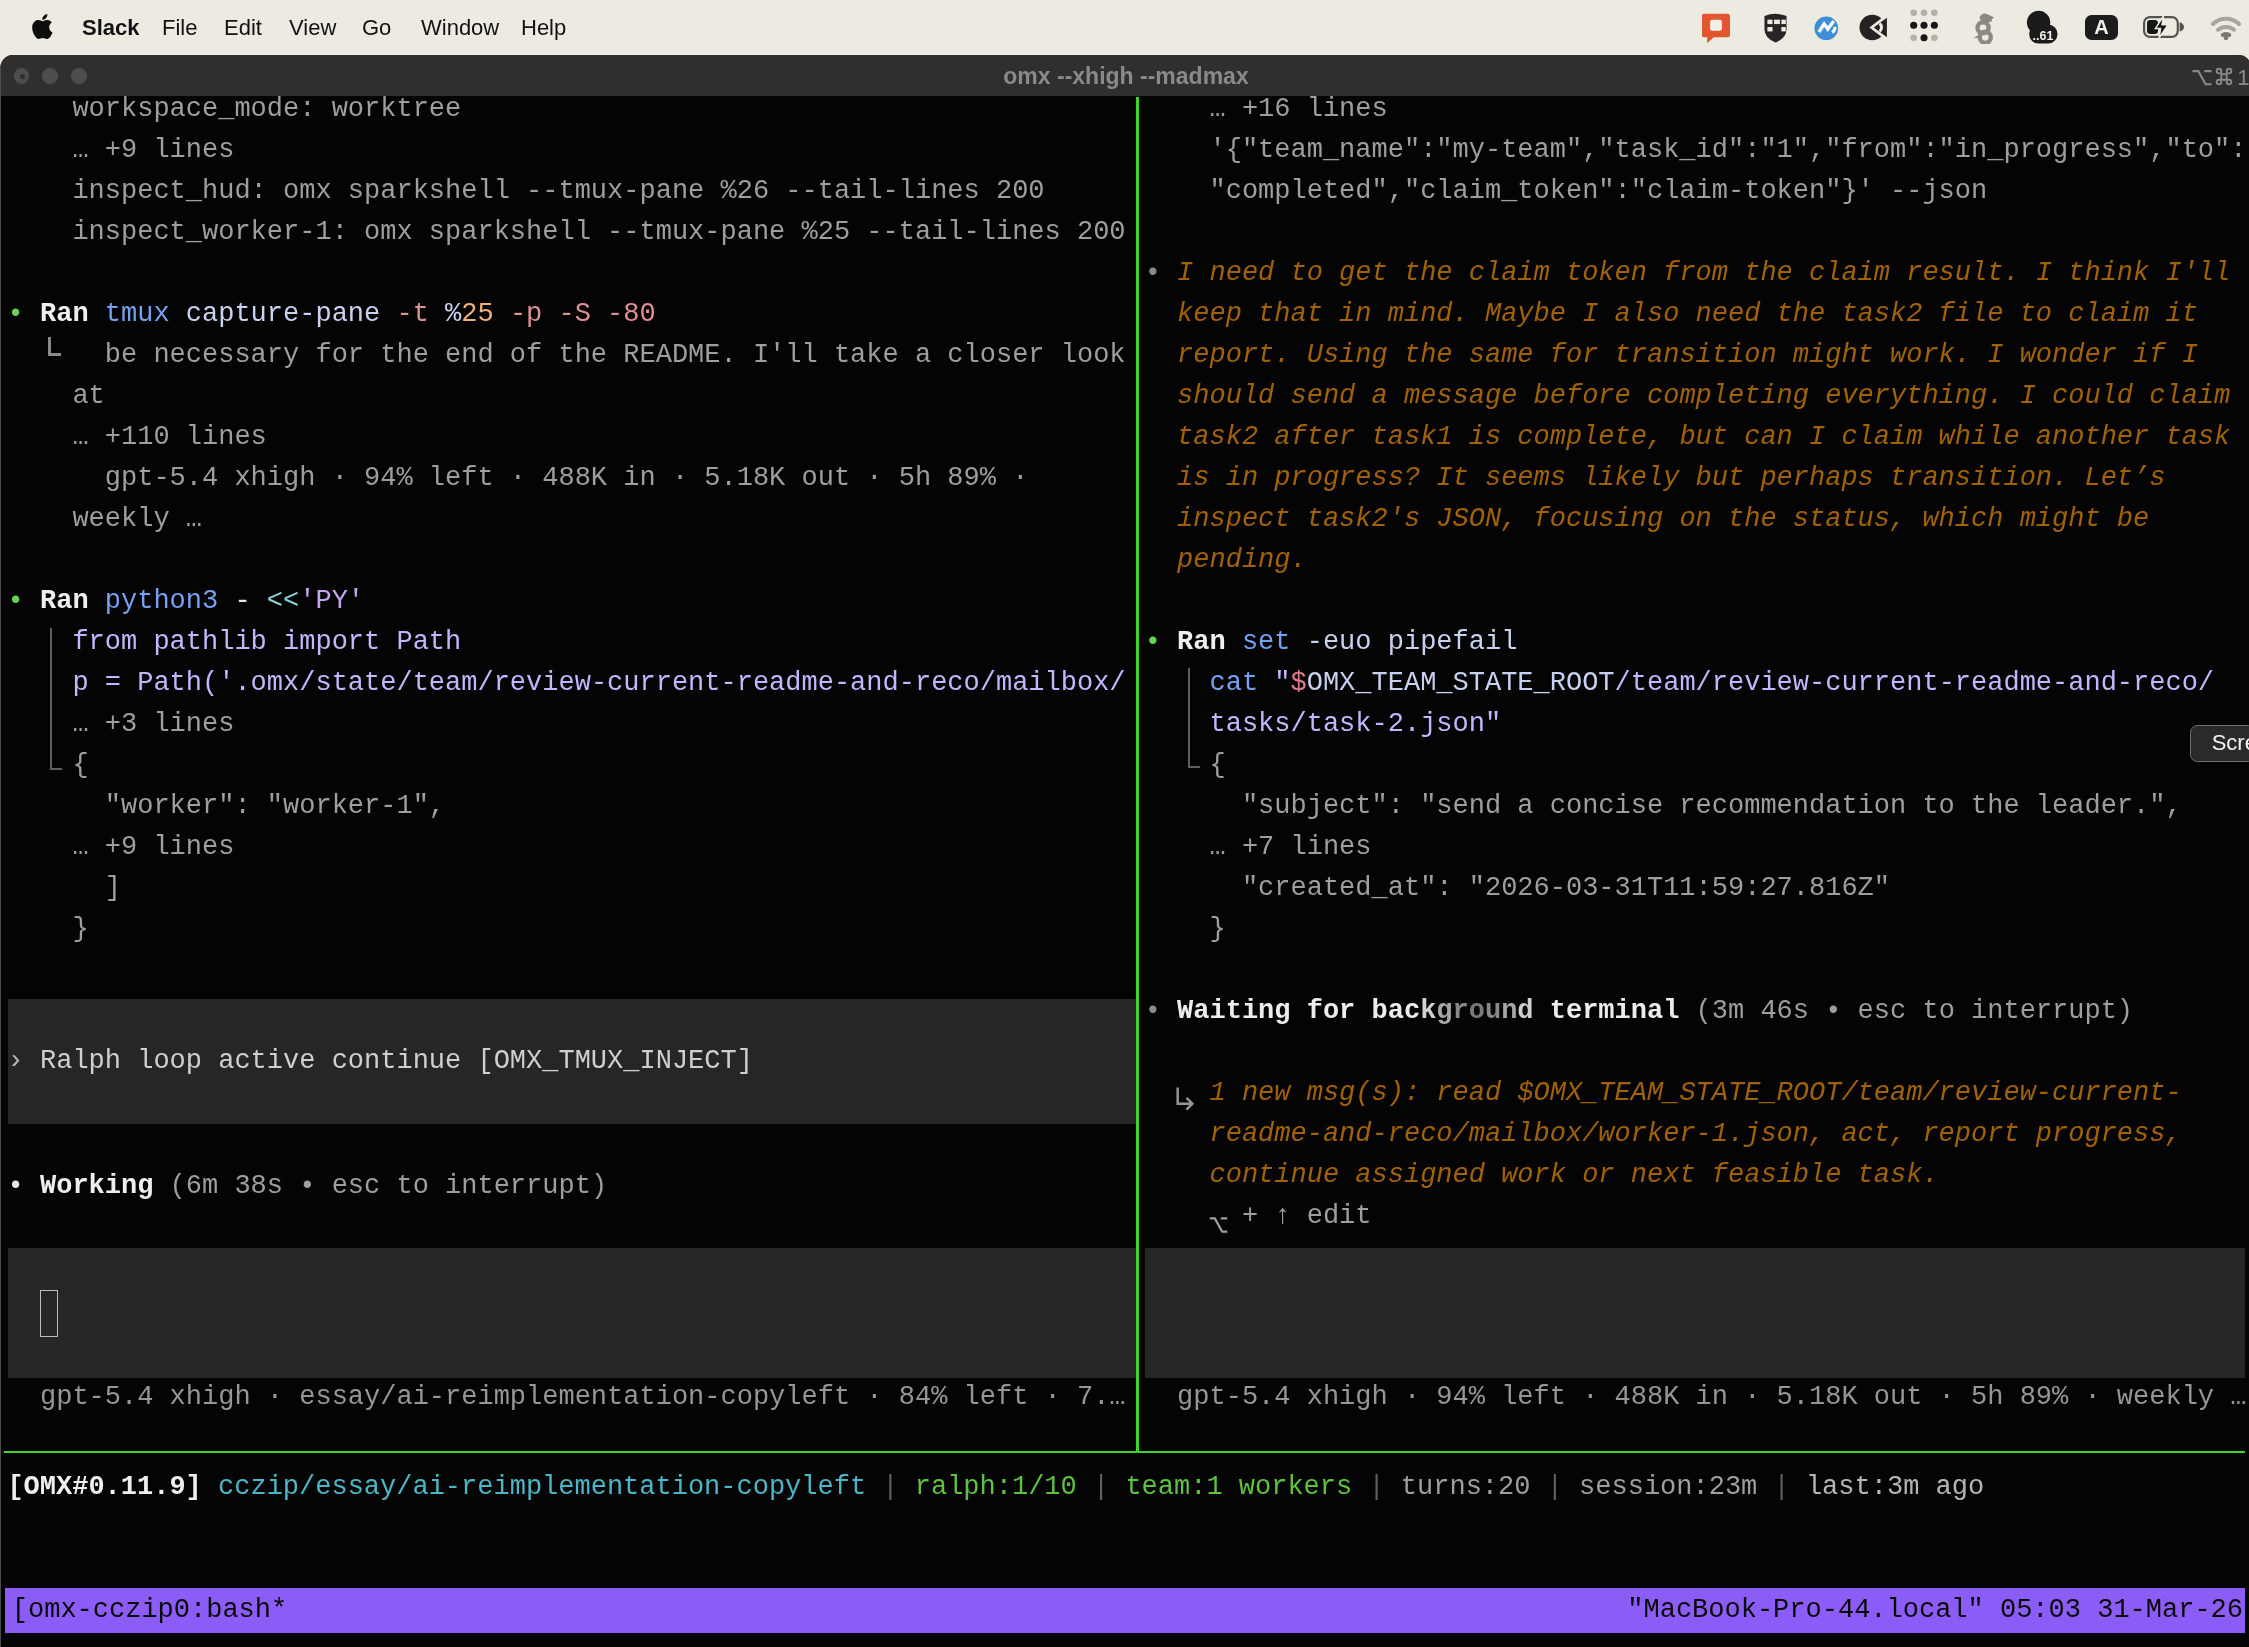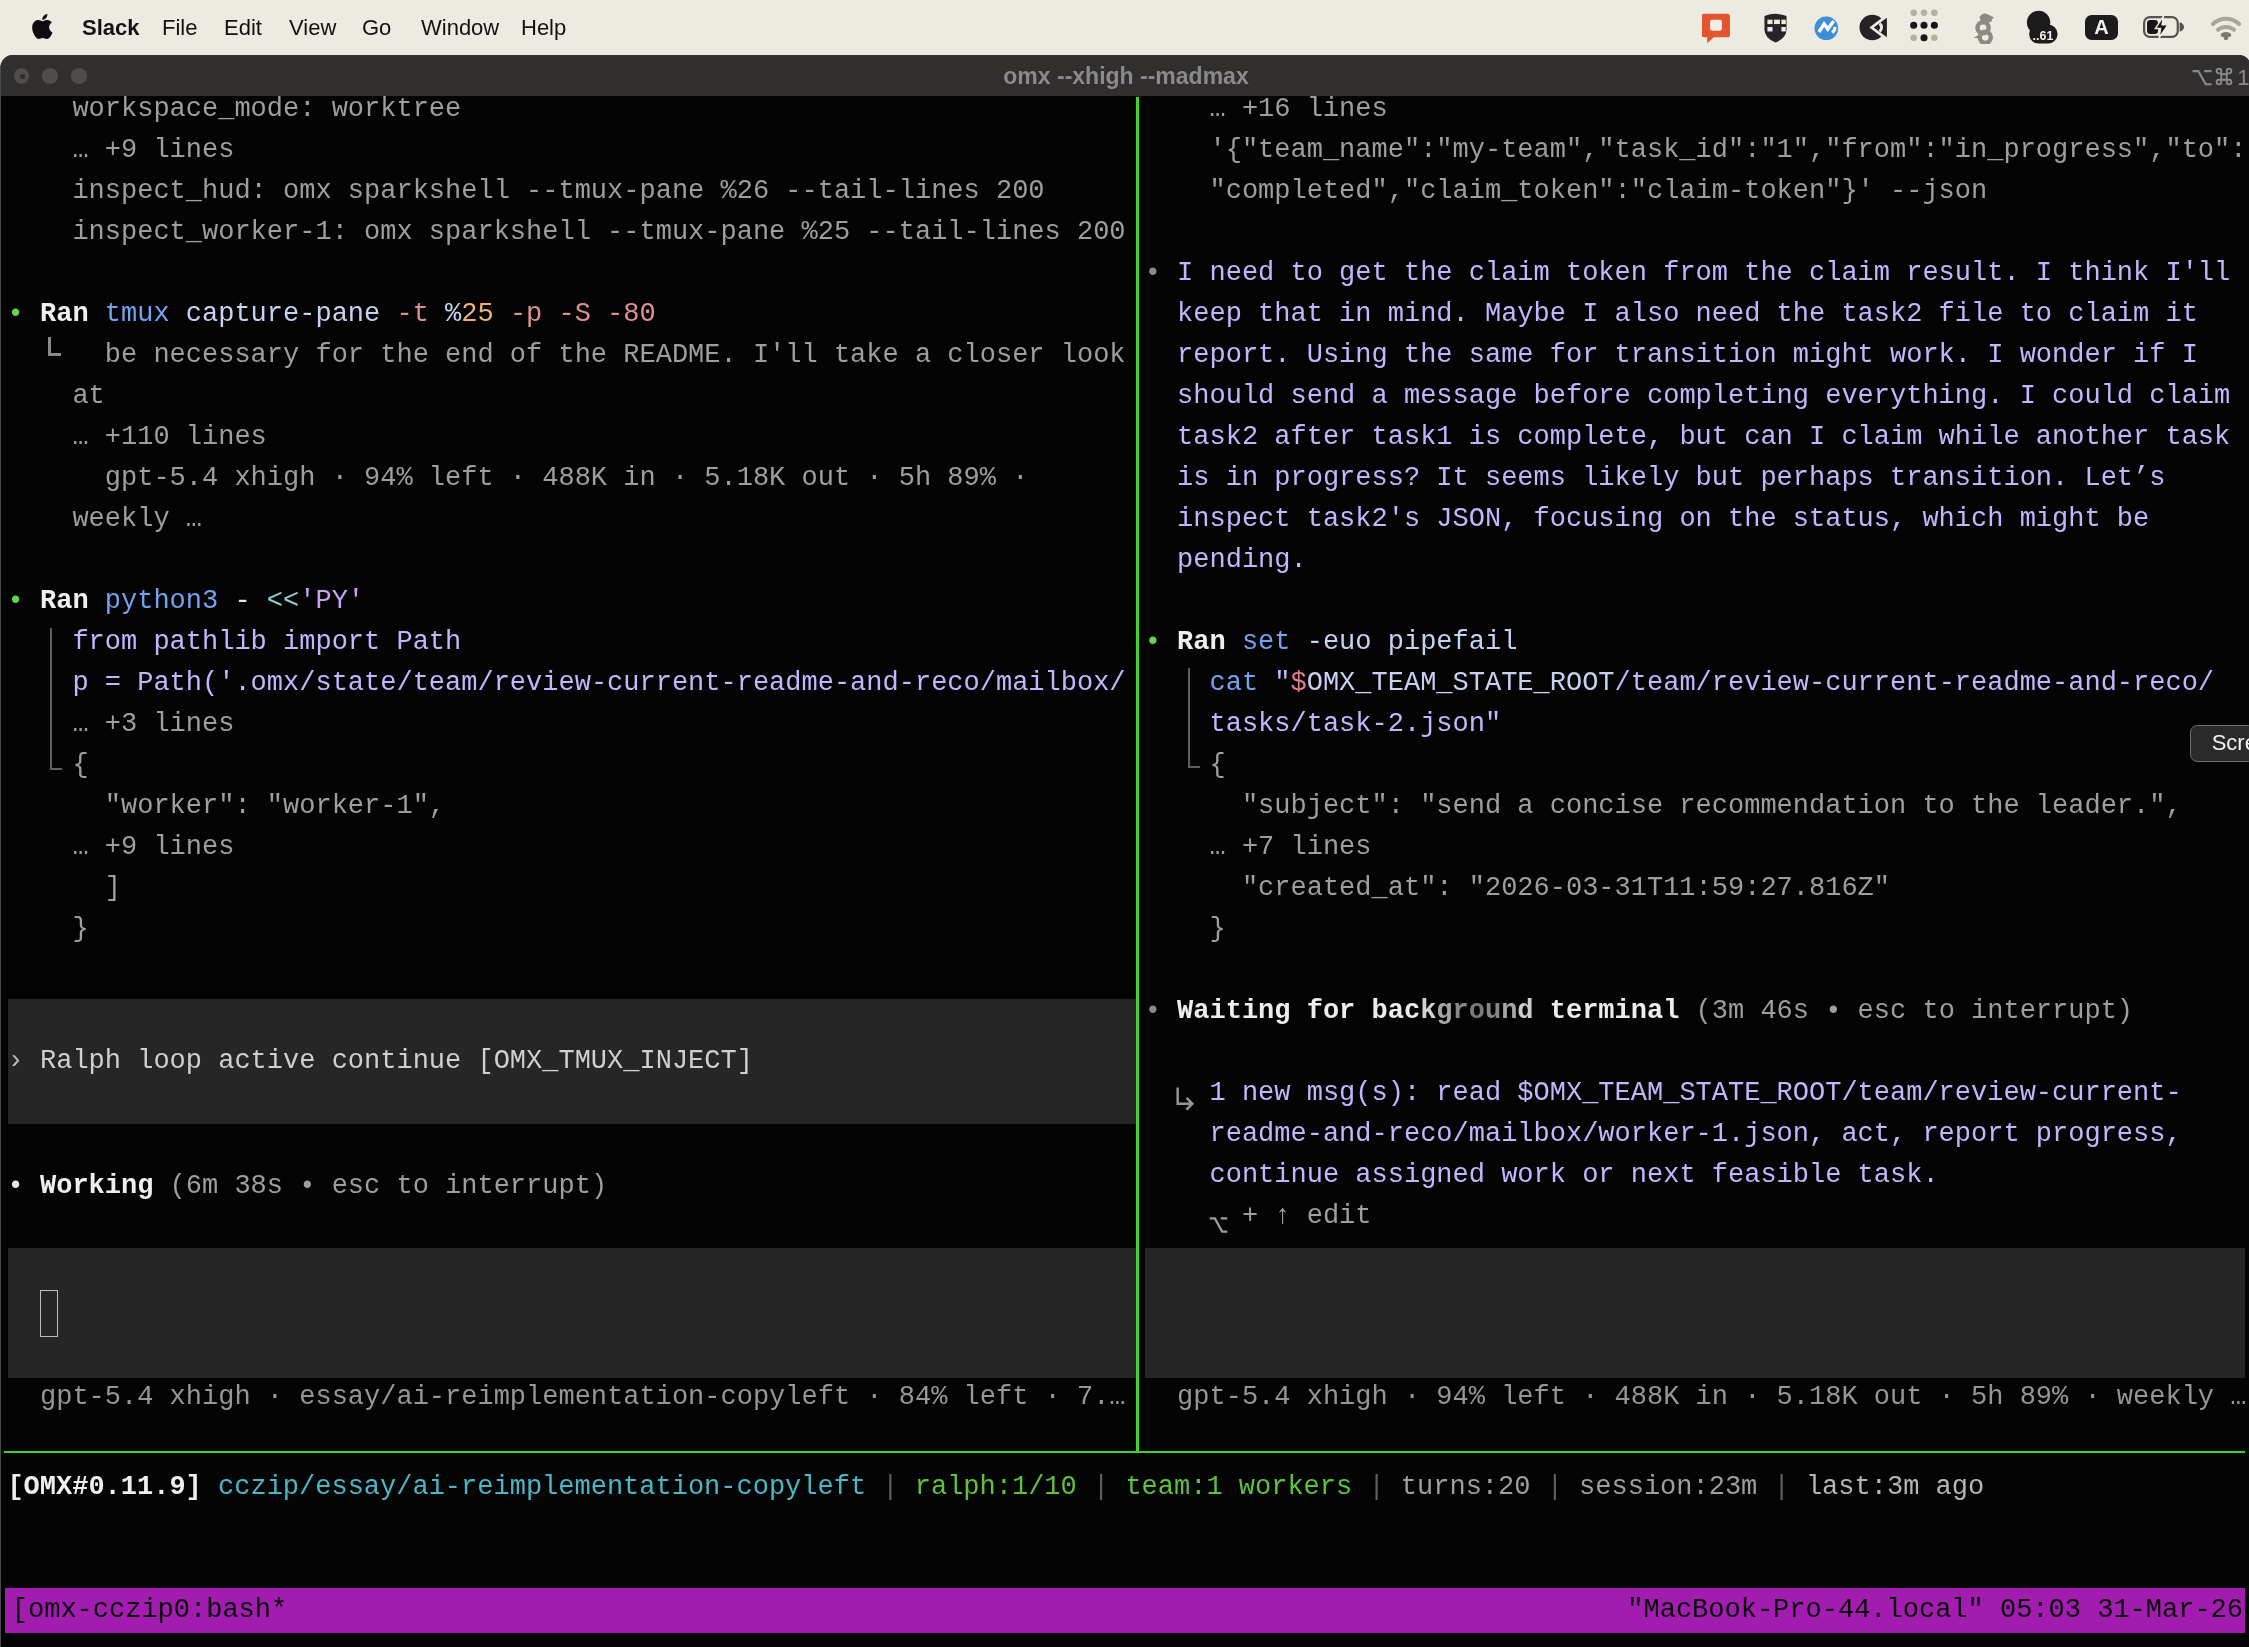--- a/index.html
+++ b/index.html
@@ -14,29 +14,29 @@
 .wh{color:#efefef;font-weight:bold}
 .gn{color:#65d74e}
 .bl{color:#75a1f0}
 .lv{color:#c7d2f0}
 .pk{color:#dd8f96}
 .or{color:#eeb178}
 .vi{color:#c7a4ef}
 .cya{color:#8ed0d5}
 .cg{color:#c4b5fd}
 .dp{color:#e27a90}
-.it{color:#c4b5fd}
+.it{font-style:italic;color:#a16207}
 .pane{position:absolute;top:30px;height:1590px;overflow:hidden}
 #paneL{left:4.4px;width:1132px}
 #paneR{left:1140px;width:1106px}
 #divider{position:absolute;left:1136px;top:97px;width:3px;height:1356px;background:#3fd42a}
 #hline{position:absolute;left:4.4px;top:1451px;width:2241px;height:2.2px;background:#3fd42a}
 .box{position:absolute;background:#262626}
 .guide{position:absolute;border-left:2.2px solid #5f5f5f;border-bottom:2.2px solid #5f5f5f}
-#tmuxbar{position:absolute;left:5.2px;top:1588px;width:2240px;height:45px;background:#a21caf}
+#tmuxbar{position:absolute;left:5.2px;top:1588px;width:2240px;height:45px;background:#8b5cf6}
 #tmuxbar pre{color:#0a0a0a;line-height:45px}
 .abs{position:absolute}
 </style></head>
 <body>
 <div id="menubar">
   <svg class="abs" style="left:32px;top:14px" width="20.7" height="25" viewBox="0 0 814 1000">
       <path fill="#0d0d0d" d="M788.1 340.9c-5.8 4.5-108.2 62.2-108.2 190.5 0 148.4 130.3 200.9 134.2 202.2-.6 3.2-20.7 71.9-68.7 141.9-42.8 61.6-87.5 123.1-155.5 123.1s-85.5-39.5-164-39.5c-76.5 0-103.7 40.8-165.9 40.8s-105.6-57-155.5-127C46.7 790.7 0 663 0 541.8c0-194.4 126.4-297.5 250.8-297.5 66.1 0 121.2 43.4 162.7 43.4 39.5 0 101.1-46 176.3-46 28.5 0 130.9 2.6 198.3 99.2zm-234-181.5c31.1-36.9 53.1-88.1 53.1-139.3 0-7.1-.6-14.3-1.9-20.1-50.6 1.9-110.8 33.7-147.1 75.8-28.5 32.4-55.1 83.6-55.1 135.5 0 7.8 1.3 15.6 1.9 18.1 3.2.6 8.4 1.3 13.6 1.3 45.4 0 102.5-30.4 135.5-71.3z"></path>
     </svg>
   <span class="mi" style="left:82px;font-weight:bold">Slack</span>
   <span class="mi" style="left:162px">File</span>

